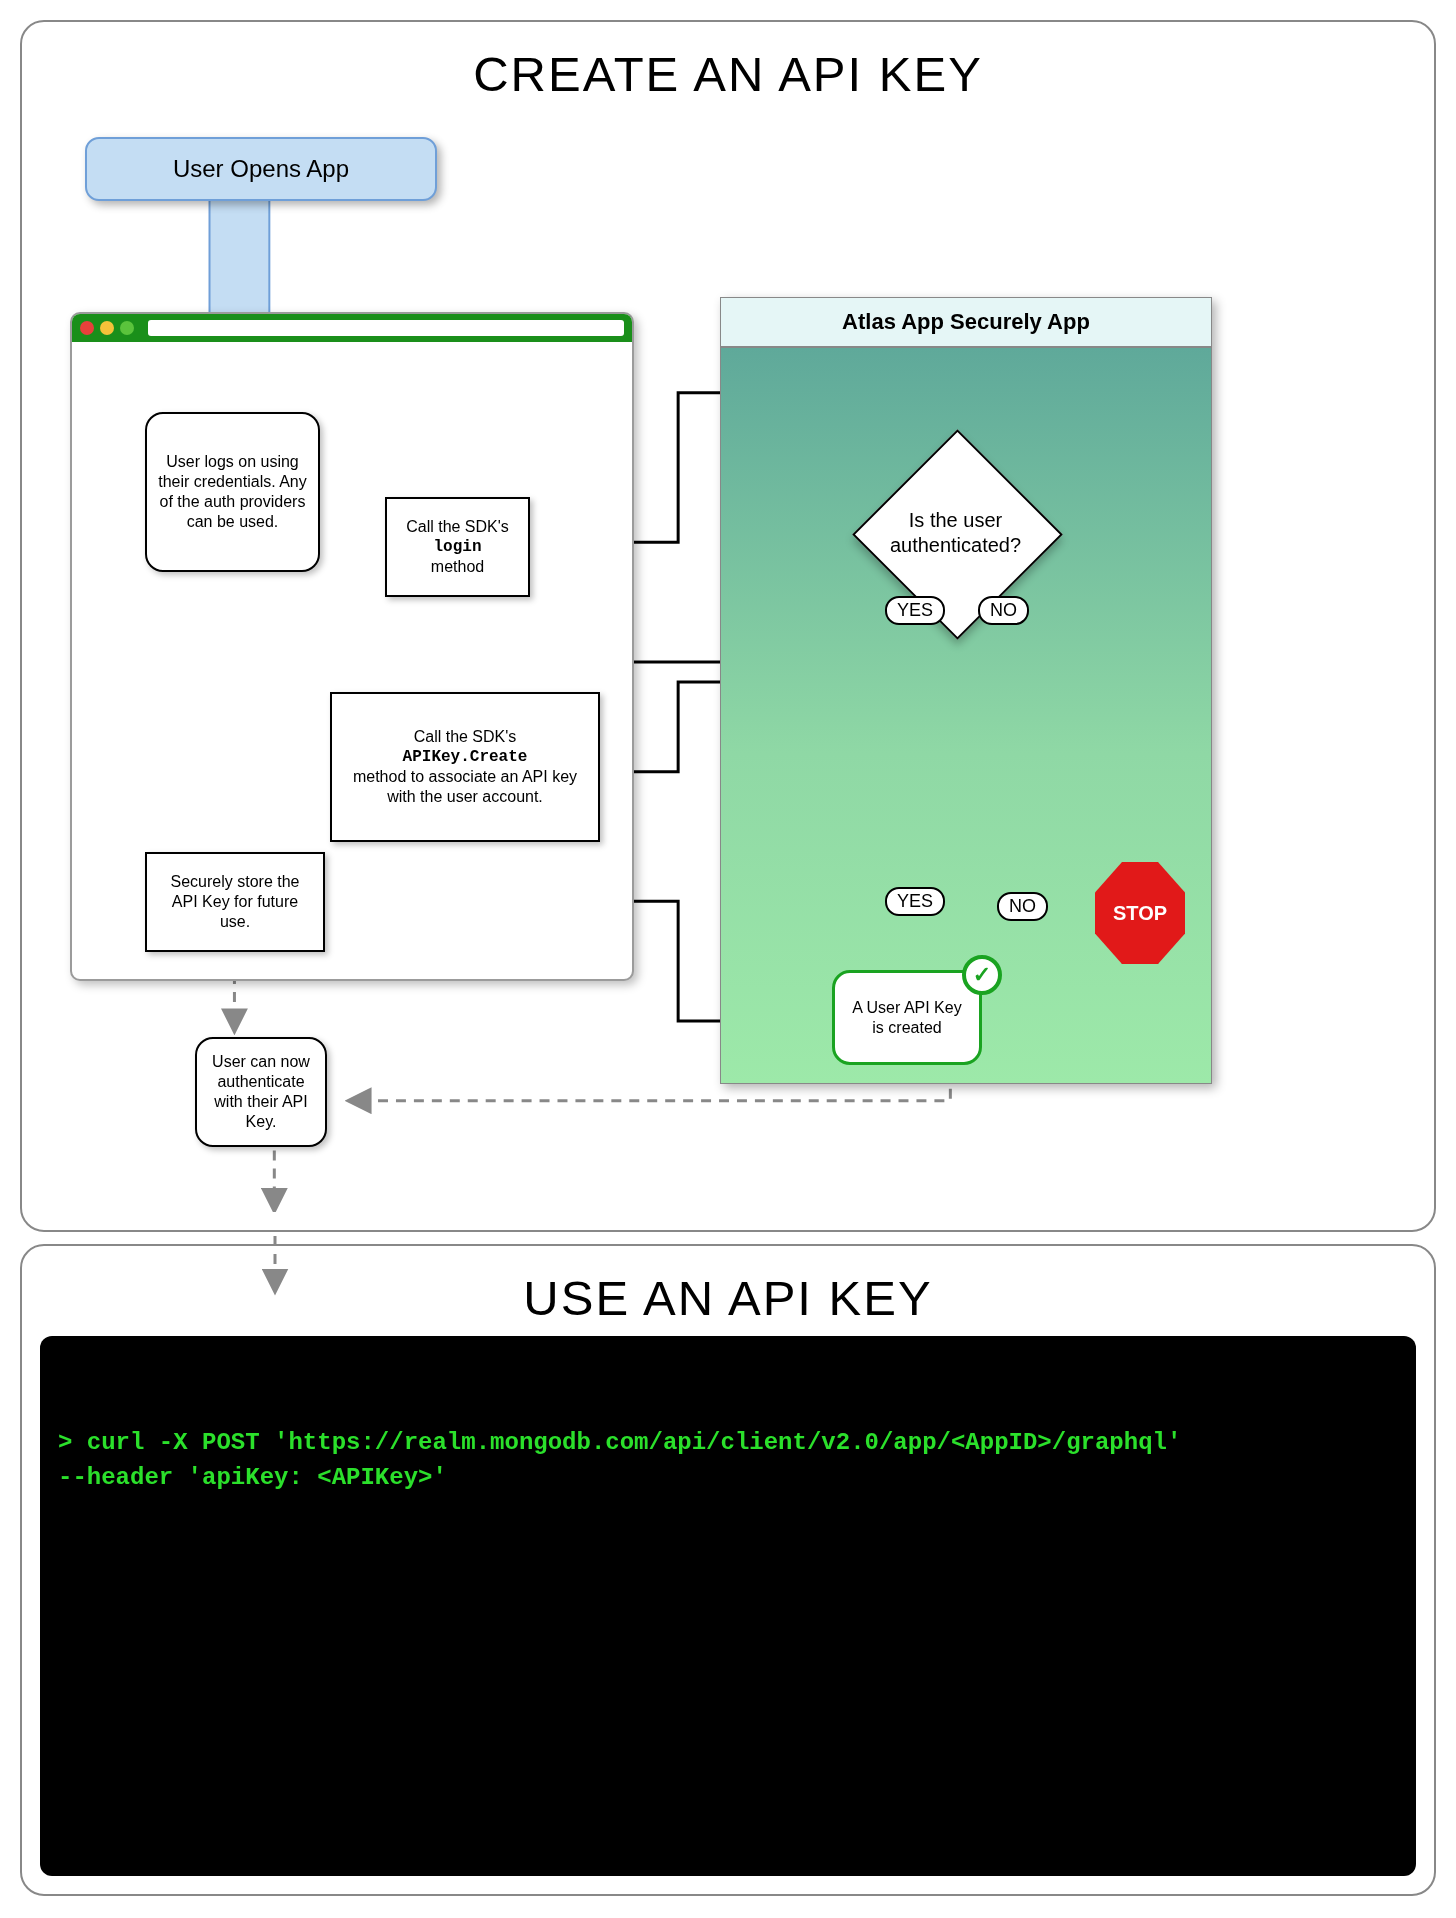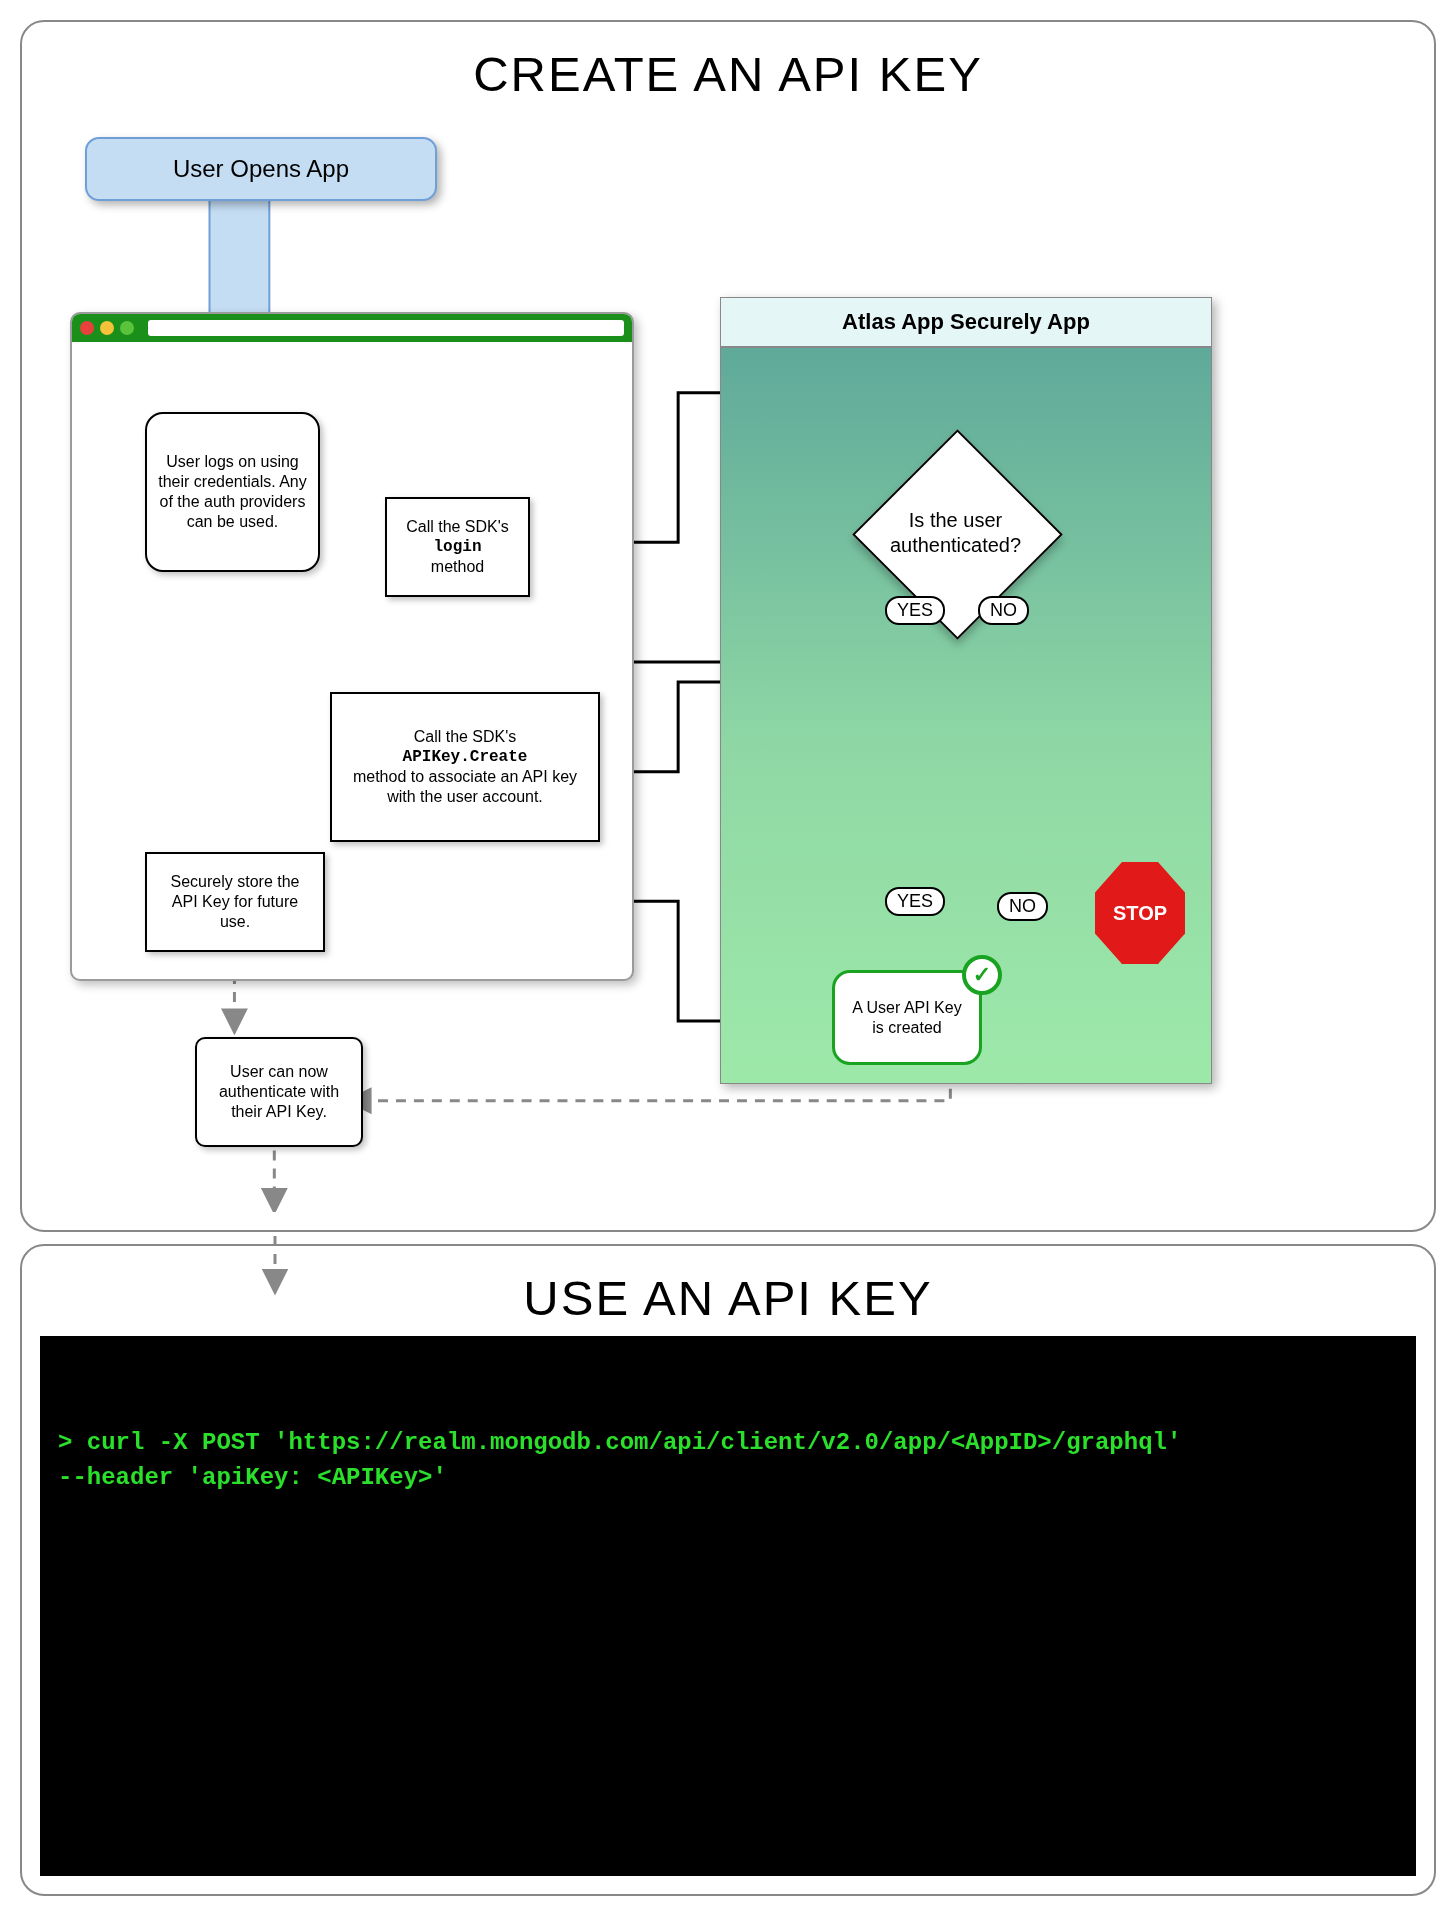--- a/index.html
+++ b/index.html
@@ -177,21 +177,21 @@
   }
 
   
   .terminal {
     background: #000;
     color: #2be02b;
     font-family: Menlo, "Courier New", monospace;
     font-size: 24px;
     font-weight: 700;
     padding: 90px 18px 240px 18px;
-    border-radius: 0;
+    border-radius: 12px;
     min-height: 540px;
     box-sizing: border-box;
     white-space: pre-wrap;
     line-height: 1.45;
   }
 
   .mono-bold { font-family: Menlo, "Courier New", monospace; font-weight: 700; }
 </style>
 </head>
 <body>
@@ -262,21 +262,21 @@
     <div class="node sharp" style="left:290px; top:580px; width:270px; height:150px;">
       <span>Call the SDK's</span>
       <span class="mono-bold">APIKey.Create</span>
       <span>method to associate an API key with the user account.</span>
     </div>
 
     <div class="node sharp" style="left:105px; top:740px; width:180px; height:100px;">
       <span>Securely store the API Key for future use.</span>
     </div>
 
-    <div class="node rounded" style="left:155px; top:925px; width:168px; height:110px;border-radius:10px;">
+    <div class="node rounded" style="left:155px; top:925px; width:132px; height:110px;">
       <span>User can now authenticate with their API Key.</span>
     </div>
 
     <div class="atlas-panel" style="left:680px; top:185px; width:490px; height:785px;">
       <div class="atlas-header">
         <span>Atlas App Securely App</span>
       </div>
       <div class="atlas-body" style="height:737px;"></div>
     </div>
 

